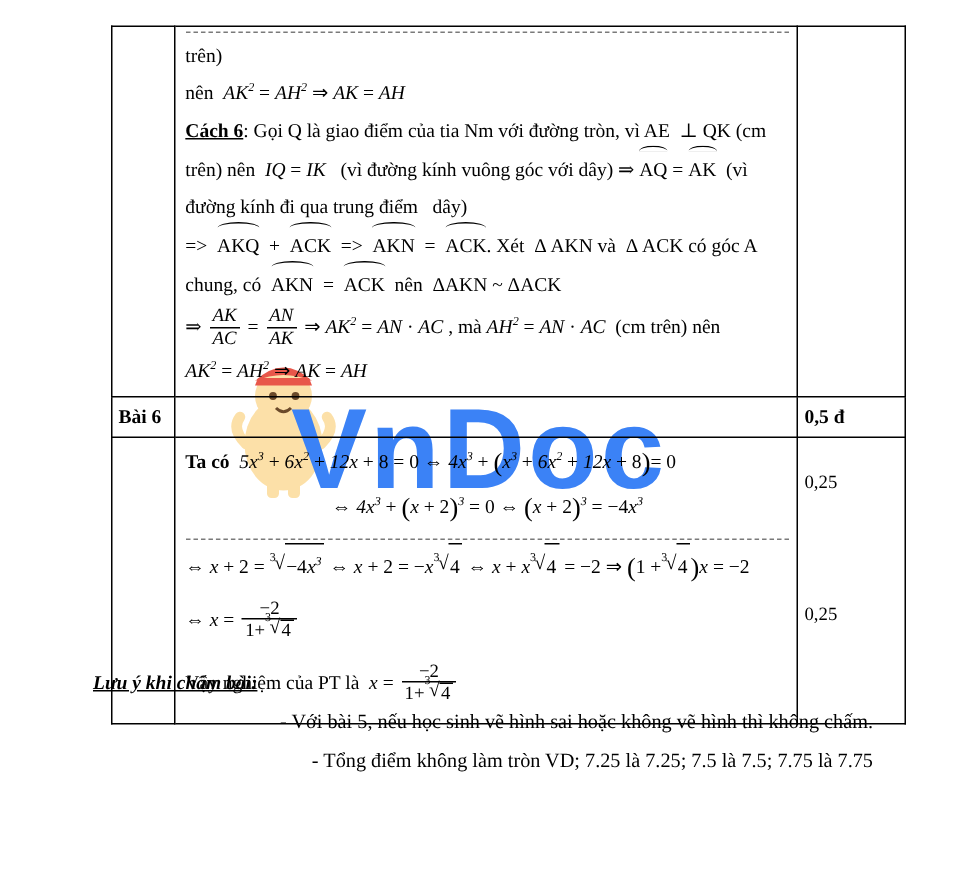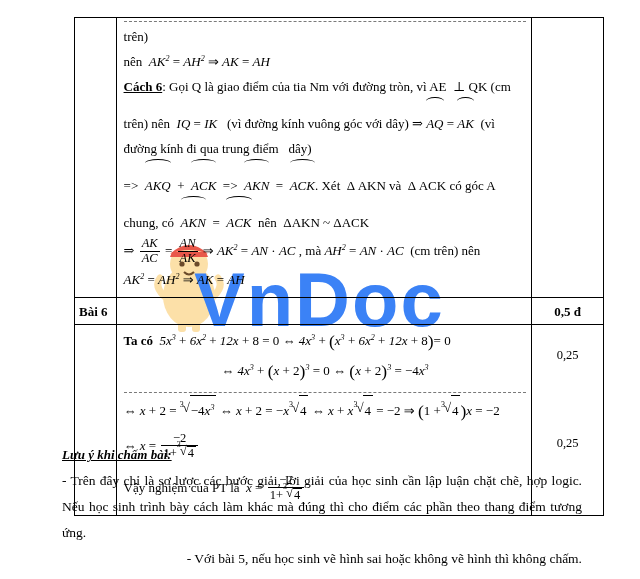--- a/index.html
+++ b/index.html
@@ -62,21 +62,21 @@
     vertical-align: top;
     padding: 0;
     background: transparent;
   }
   .col-no   { width: 39px; }
   .col-body { width: 399px; }
   .col-pts  { width: 68px; }
 
   .cell-pad     { padding: 3px 5px 5px 7px; }
   .cell-pad-no  { padding: 4px 4px 4px 4px; text-align: left; }
-  .cell-pad-pts { padding: 4px 4px 4px 4px; text-align: center; }
+  .cell-pad-pts { padding: 4px 4px 4px 4px; text-align: left; }
 
   .no-label  { font-weight: 700; font-size: 13px; }
   .pts-label { font-size: 12.5px; }
   .pts-bold  { font-weight: 700; font-size: 13px; }
 
   
   .dash-top {
     border-top: 1px dashed #7a7a7a;
     height: 0;
     margin: 0 0 2px 0;
@@ -98,22 +98,21 @@
 
   
   .m  { font-style: italic; font-family: "Liberation Serif", serif; }
   .mu { font-style: normal; font-family: "Liberation Serif", serif; }
   sup.e { font-size: 0.62em; vertical-align: super; line-height: 0; font-style: italic; }
 
   
   .arc {
     display: inline-block;
     position: relative;
-    font-style: italic;
-    padding-top: 12px;
+    padding-top: 1px;
   }
   .arc::before {
     content: "";
     position: absolute;
     left: 0; right: 0; top: -2px;
     height: 3px;
     border-top: 1px solid #000;
     border-radius: 50% 50% 0 0 / 100% 100% 0 0;
   }
 
@@ -340,16 +339,15 @@
         <span class="pts-label">0,25</span>
       </div>
     </td>
   </tr>
 
   </tbody>
 </table>
 
 <div class="notes">
   <div class="notes-title">Lưu ý khi chấm bài:</div>
-  <div class="note-line">- Trên đây chỉ là sơ lược các bước giải, lời giải của học sinh cần lập luận chặt chẽ, hợp logic. Nếu học sinh trình bày cách làm khác mà đúng thì cho điểm các phần theo thang điểm tương ứng.</div>
   <div class="note-line nojust">- Với bài 5, nếu học sinh vẽ hình sai hoặc không vẽ hình thì không chấm.</div>
   <div class="note-line nojust">- Tổng điểm không làm tròn VD; 7.25 là 7.25; 7.5 là 7.5; 7.75 là 7.75</div>
 </div>
 
 </body></html>

